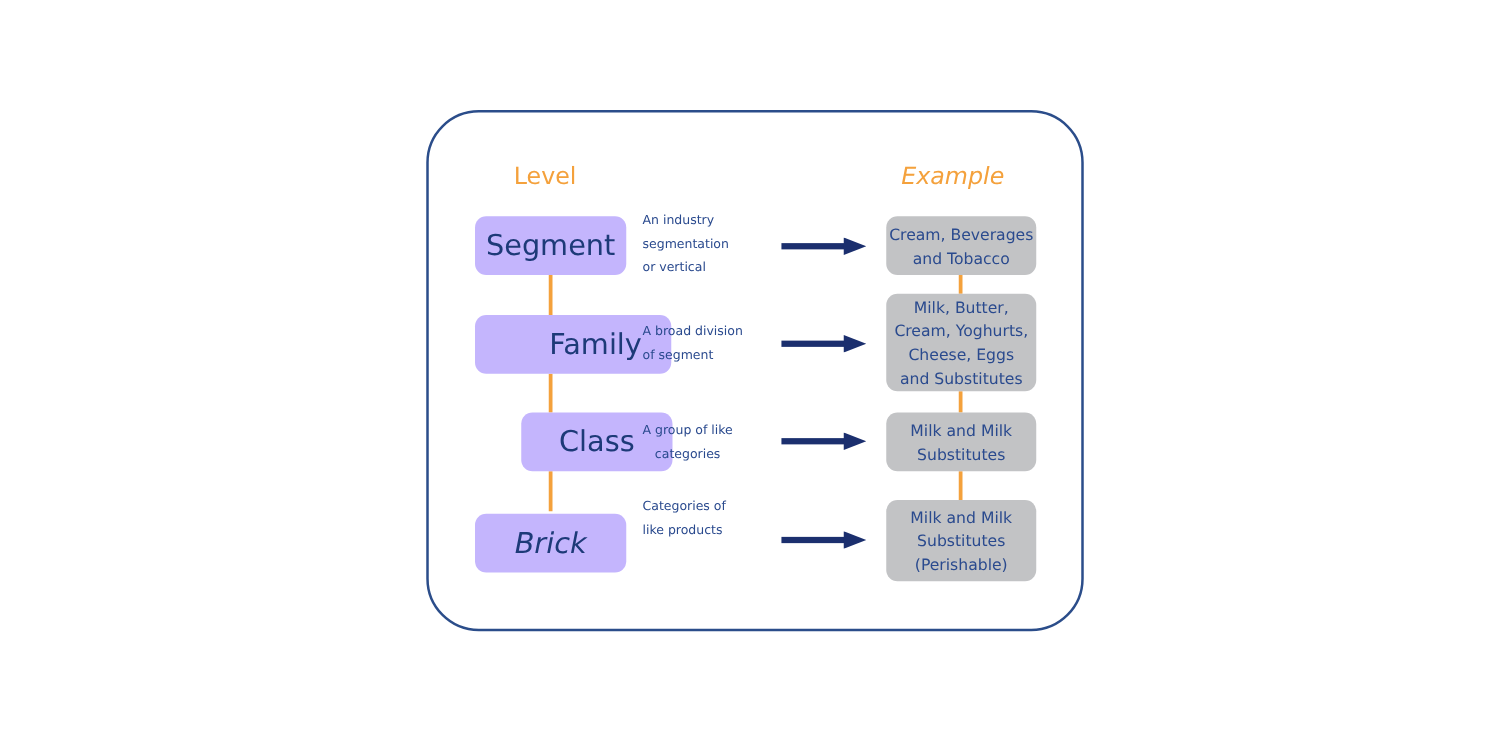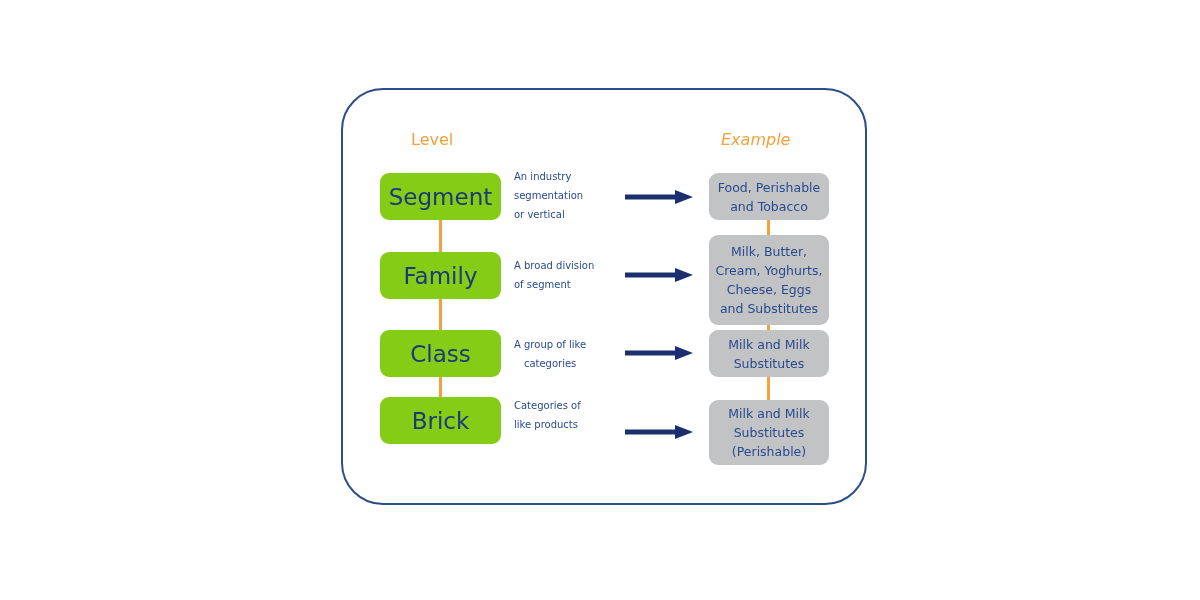--- a/index.html
+++ b/index.html
@@ -1,21 +1,21 @@
 <!DOCTYPE html>
 <html><head>
 <meta charset="utf-8">
 <style>
   html, body { margin:0; padding:0; }
   body { width:1200px; height:600px; background:#ffffff; position:relative; overflow:hidden;
          font-family:"DejaVu Sans", sans-serif; }
   .frame { position:absolute; left:341px; top:88px; width:526px; height:417px;
            border:2px solid #2b4d8a; border-radius:42px; box-sizing:border-box; }
-  .hdr { position:absolute; color:#f4a13c; font-size:16px; }
-  .level-box { position:absolute; left:380px; width:121px; height:47px; background:#84cc16;
+  .hdr { position:absolute; color:#f4a13c; font-size:19px; }
+  .level-box { position:absolute; left:380px; width:121px; height:47px; background:#c4b5fd;
                border-radius:9px; color:#1d3a78; font-size:23px; display:flex;
                align-items:center; justify-content:center; }
   .desc { position:absolute; left:514px; color:#2a4a8e; font-size:10px; line-height:19px;
           white-space:pre-line; }
   .ex-box { position:absolute; left:709px; width:120px; background:#c2c3c5; border-radius:9px;
             color:#2a4a8e; font-size:12.5px; line-height:19px; display:flex; align-items:center;
             justify-content:center; text-align:center; white-space:pre-line; }
   .vline { position:absolute; width:3px; background:#f4a13c; }
   .arrow { position:absolute; left:625px; width:68px; height:14px; }
 </style>
@@ -29,23 +29,23 @@
 
 <div class="vline" style="left:439px;top:220px;height:32px;"></div>
 <div class="vline" style="left:439px;top:299px;height:31px;"></div>
 <div class="vline" style="left:439px;top:377px;height:32px;"></div>
 
 <div class="vline" style="left:767px;top:220px;height:15px;"></div>
 <div class="vline" style="left:767px;top:313px;height:17px;"></div>
 <div class="vline" style="left:767px;top:377px;height:23px;"></div>
 
 <div class="level-box" style="top:173px;">Segment</div>
-<div class="level-box" style="top:252px;">Family</div>
-<div class="level-box" style="top:330px;">Class</div>
-<div class="level-box" style="top:397px;">Brick</div>
+<div class="level-box" style="top:252px;padding-left:36px;">Family</div>
+<div class="level-box" style="top:330px;margin-left:37px;">Class</div>
+<div class="level-box" style="top:411px;font-style:italic;">Brick</div>
 
 <div class="desc" style="top:167px;">An industry
 segmentation
 or vertical</div>
 <div class="desc" style="top:256px;">A broad division
 of segment</div>
 <div class="desc" style="top:335px;text-align:center;">A group of like
 categories</div>
 <div class="desc" style="top:396px;">Categories of
 like products</div>
@@ -60,23 +60,23 @@
   </svg>
 <svg class="arrow" style="top:346px;" viewBox="0 0 68 14">
     <rect x="0" y="4.5" width="52" height="5" fill="#1b2f6e"></rect>
     <polygon points="50,0 68,7 50,14" fill="#1b2f6e"></polygon>
   </svg>
 <svg class="arrow" style="top:425px;" viewBox="0 0 68 14">
     <rect x="0" y="4.5" width="52" height="5" fill="#1b2f6e"></rect>
     <polygon points="50,0 68,7 50,14" fill="#1b2f6e"></polygon>
   </svg>
 
-<div class="ex-box" style="top:173px;height:47px;">Food, Perishable
+<div class="ex-box" style="top:173px;height:47px;">Cream, Beverages
 and Tobacco</div>
-<div class="ex-box" style="top:235px;height:90px;">Milk, Butter,
+<div class="ex-box" style="top:235px;height:78px;">Milk, Butter,
 Cream, Yoghurts,
 Cheese, Eggs
 and Substitutes</div>
 <div class="ex-box" style="top:330px;height:47px;">Milk and Milk
 Substitutes</div>
 <div class="ex-box" style="top:400px;height:65px;">Milk and Milk
 Substitutes
 (Perishable)</div>
 
 </body></html>

